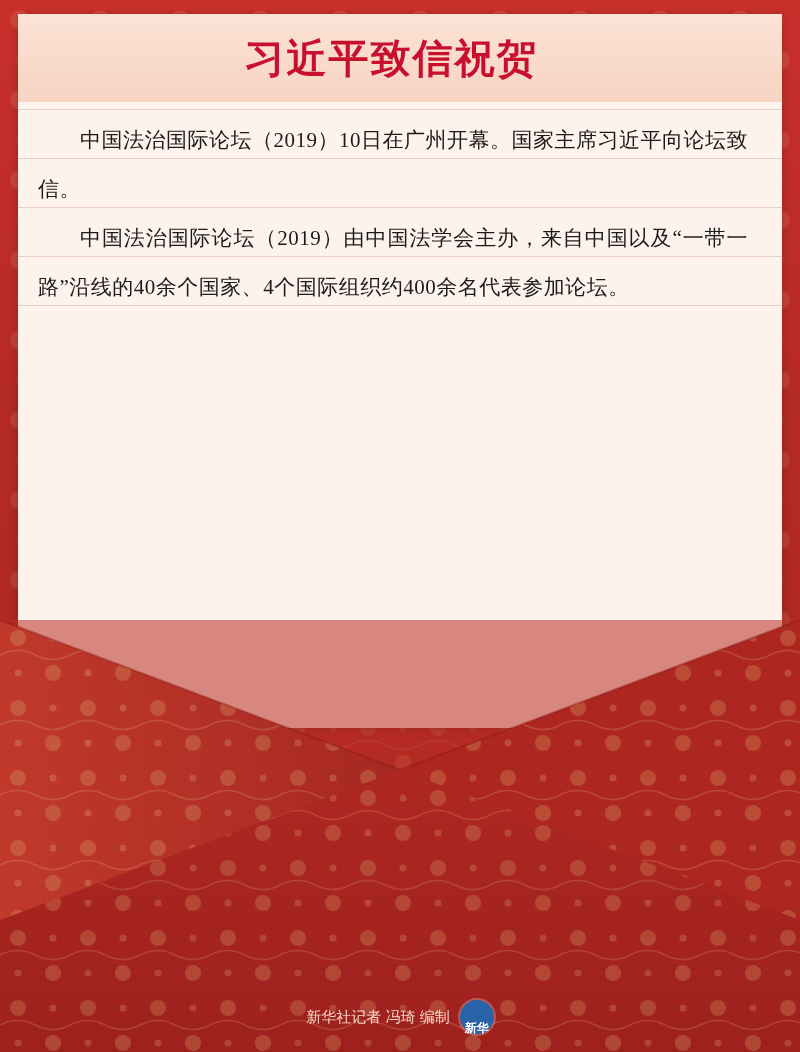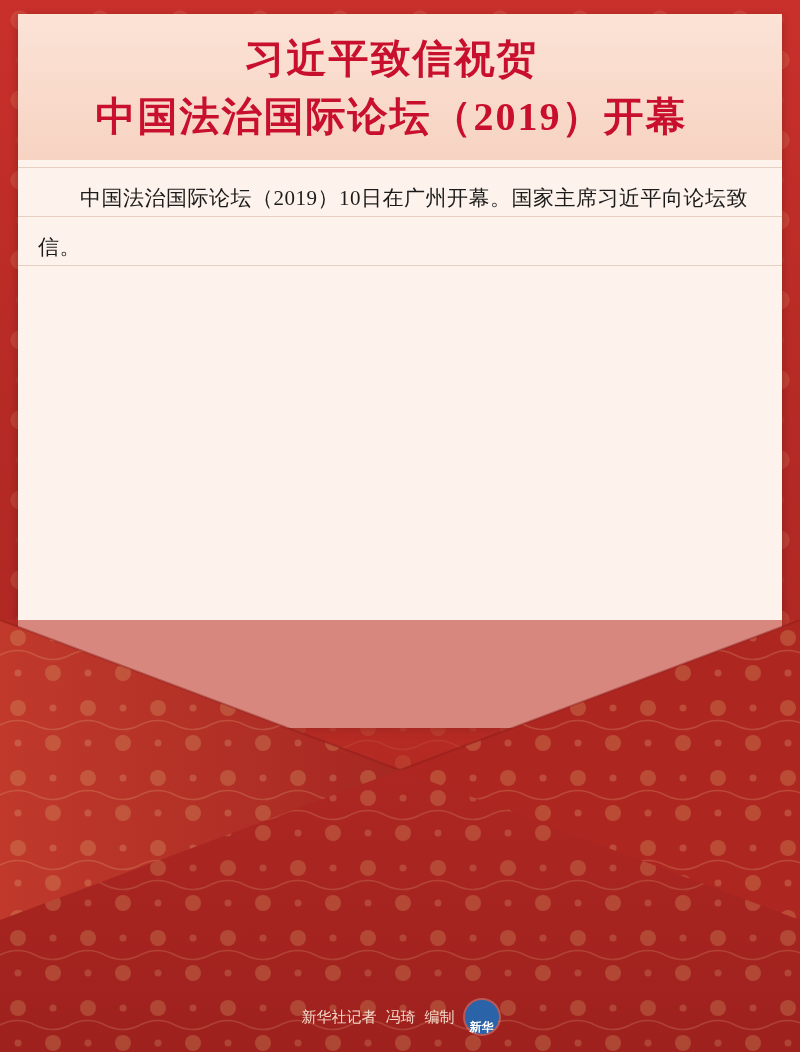--- a/index.html
+++ b/index.html
@@ -106,21 +106,21 @@
 
   .credit {
     position: absolute;
     left: 0;
     bottom: 18px;
     width: 800px;
     text-align: center;
     color: #f4d8c8;
     font-size: 15px;
     z-index: 6;
-    font-family: Liberation Mono, monospace;
+    font-family: Liberation Sans, sans-serif;
     display: flex;
     align-items: center;
     justify-content: center;
     gap: 10px;
   }
   .logo-circle {
     width: 34px;
     height: 34px;
     border-radius: 50%;
     background: #2b63a8;
@@ -154,24 +154,24 @@
         <stop offset="100%" stop-color="#9e211e"></stop>
       </linearGradient>
     </defs>
     <rect x="0" y="0" width="800" height="412" fill="url(#bodyGrad)"></rect>
     <rect x="0" y="0" width="800" height="412" fill="url(#damask)"></rect>
   </svg>
 
   <div class="sheet">
     <div class="sheet-head">
       <div class="title-line title-line1">习近平致信祝贺</div>
-      <div class="title-line title-line2">中国法治国际论坛（2019）开幕</div>
     </div>
     <div class="sheet-body">
       <p class="para">中国法治国际论坛（2019）10日在广州开幕。国家主席习近平向论坛致信。</p>
+      <p class="para">中国法治国际论坛（2019）由中国法学会主办，来自中国以及“一带一路”沿线的40余个国家、4个国际组织约400余名代表参加论坛。</p>
     </div>
   </div>
 
   <svg class="flap" viewBox="0 0 800 420" preserveAspectRatio="none">
     <defs>
       <pattern id="damask2" width="70" height="70" patternUnits="userSpaceOnUse">
         <rect width="70" height="70" fill="none"></rect>
         <circle cx="18" cy="18" r="8" fill="#d8a46a" opacity="0.30"></circle>
         <circle cx="53" cy="53" r="8" fill="#d8a46a" opacity="0.30"></circle>
         <circle cx="18" cy="53" r="3.5" fill="#e8c08a" opacity="0.24"></circle>

